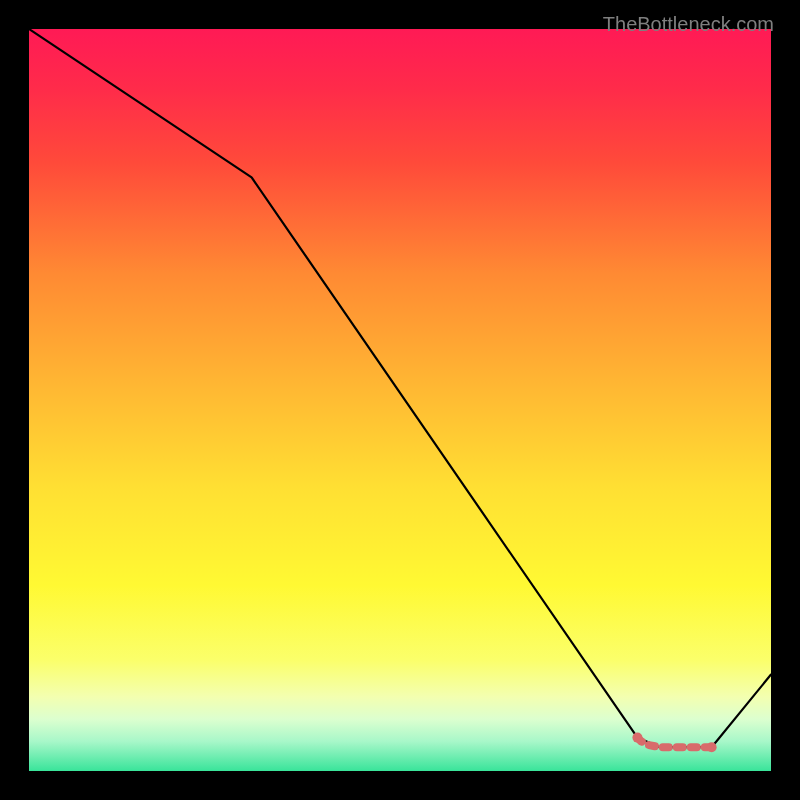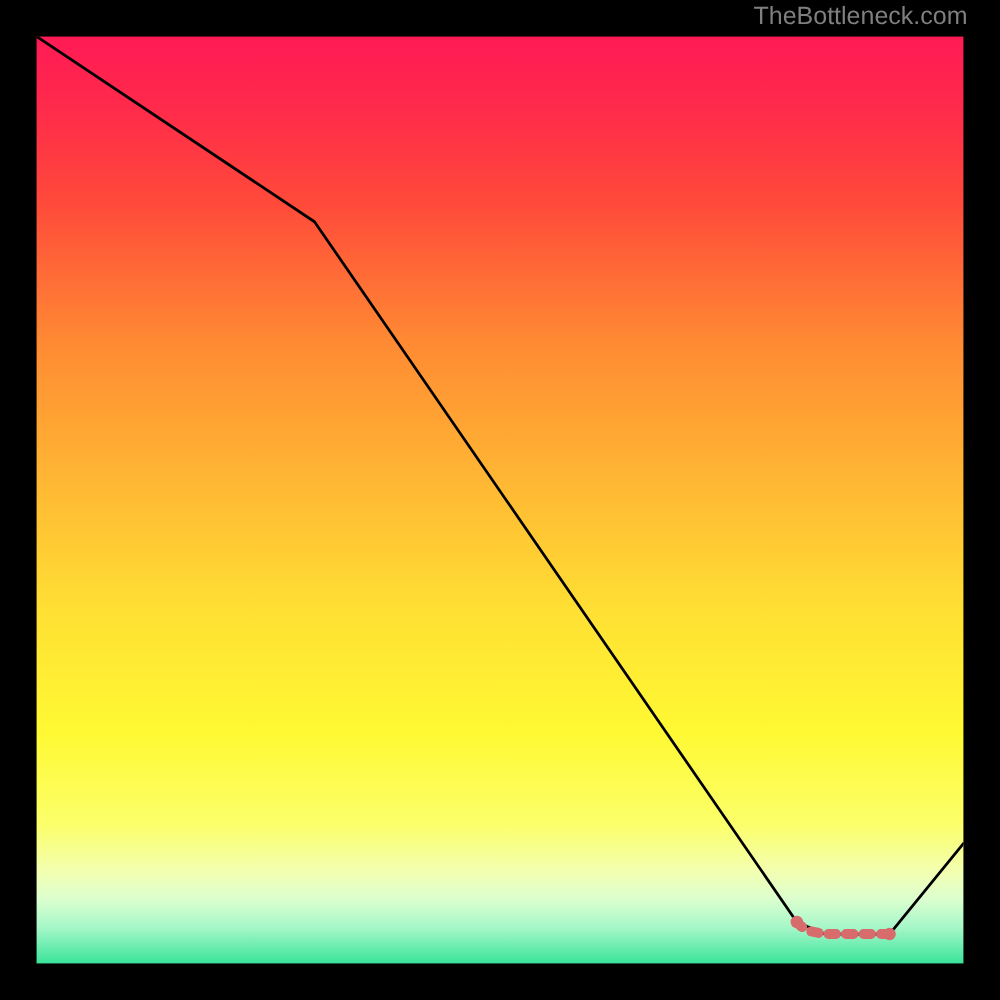--- a/index.html
+++ b/index.html
@@ -6,21 +6,21 @@
   body {
     width: 800px;
     height: 800px;
     background: #000;
     position: relative;
     font-family: Arial, Helvetica, sans-serif;
     overflow: hidden;
   }
   .attribution {
     position: absolute;
-    top: 2px;
+    top: 13px;
     right: 26px;
     color: #7f7f7f;
     font-size: 20px;
     z-index: 10;
   }
   .plot-area {
     position: absolute;
     left: 29px;
     top: 29px;
     width: 742px;

